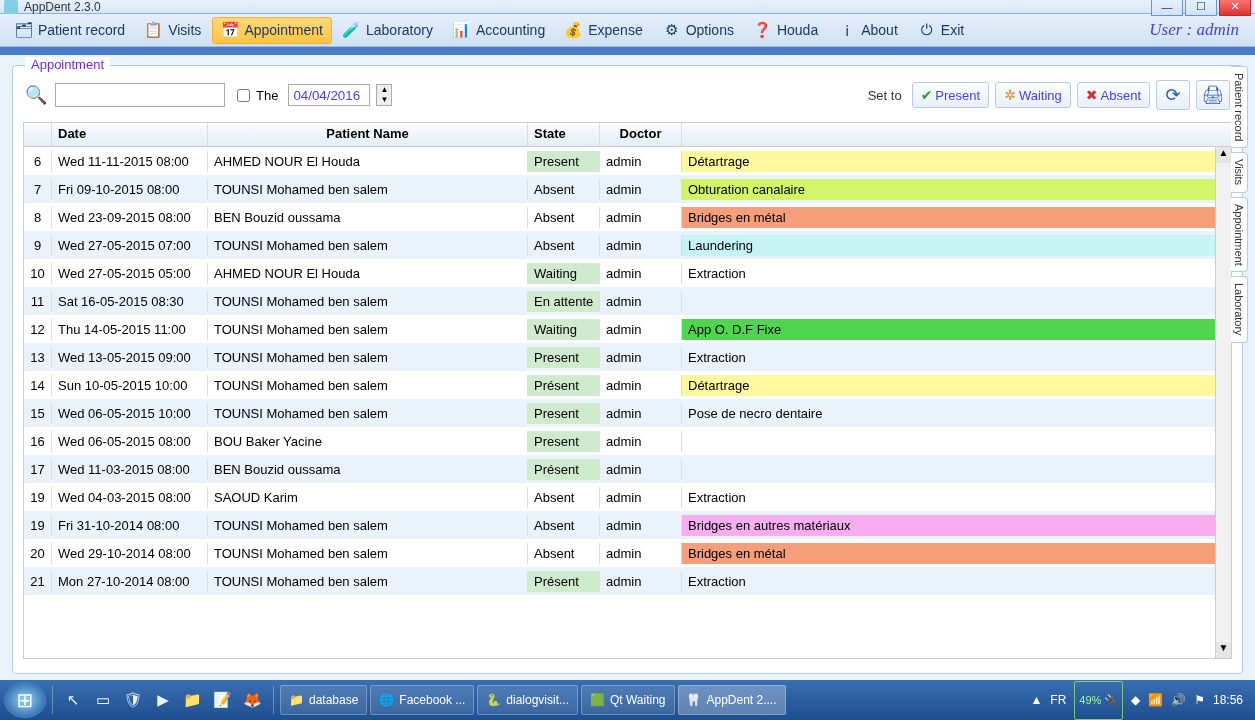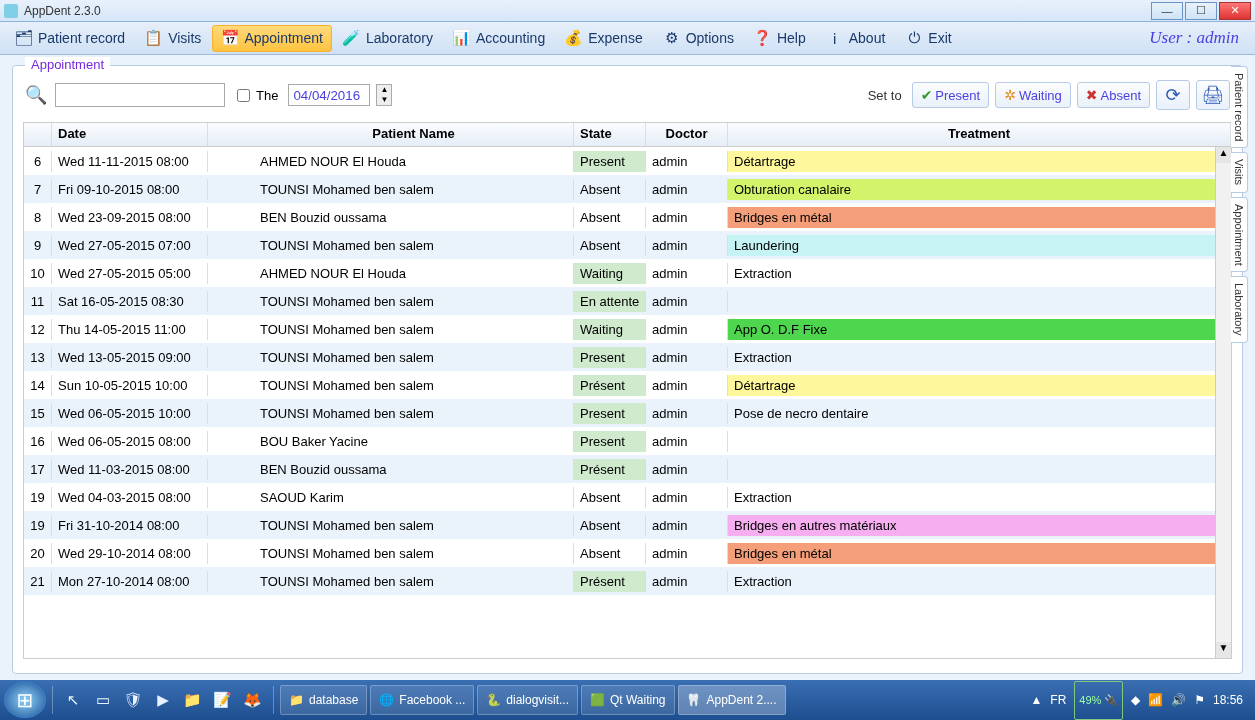--- a/index.html
+++ b/index.html
@@ -1,19 +1,19 @@
 <!DOCTYPE html>
 <html><head>
 <meta charset="utf-8">
 <style>
 * { box-sizing: border-box; margin: 0; padding: 0; }
 body { font-family: "Segoe UI", Tahoma, sans-serif; font-size: 13px; background: #4a7dc8; width: 1255px; height: 720px; overflow: hidden; }
 
 
-.titlebar { height: 22px; background: linear-gradient(#e8f1fb, #d5e6f8); display: flex; align-items: center; padding: 0 4px; color: #333; font-size: 12px; border-bottom: 1px solid #8fb3de; }
+.titlebar { height: 14px; background: linear-gradient(#e8f1fb, #d5e6f8); display: flex; align-items: center; padding: 0 4px; color: #333; font-size: 12px; border-bottom: 1px solid #8fb3de; }
 .titlebar .app-icon { width: 14px; height: 14px; background: #7fcfe6; margin-right: 6px; border-radius: 2px; }
 .titlebar .spacer { flex: 1; }
 .winbtn { width: 32px; height: 18px; margin-left: 2px; display: inline-flex; align-items: center; justify-content: center; border: 1px solid #6a93c6; background: linear-gradient(#e9f2fc,#cfe3f7); font-size: 11px; cursor: pointer; }
 .winbtn.close { background: linear-gradient(#f77,#d33); color:#fff; border-color:#a33;}
 
 
 .toolbar { height: 33px; background: linear-gradient(#e7effa, #cfe1f5); display: flex; align-items: center; padding: 2px 6px; gap: 2px; border-bottom: 1px solid #9fb9db; }
 .tbtn { display: inline-flex; align-items: center; height: 27px; padding: 2px 8px; cursor: pointer; border: 1px solid transparent; border-radius: 3px; font-size: 14px; color: #1a3a6a; gap: 5px; }
 .tbtn.active { border: 1px solid #f7b030; background: linear-gradient(#ffd97a,#ffc341); }
 .tbtn .ic { width: 18px; height: 18px; display:inline-flex; align-items:center; justify-content:center; font-size:15px;}
@@ -41,21 +41,21 @@
 .statebtn{display:inline-flex;align-items:center;gap:3px;height:26px;padding:2px 8px;border:1px solid #b7cbe4;background:linear-gradient(#fcfdfe,#e9f0fa);border-radius:3px;cursor:pointer;color:#4a3fe0;}
 .statebtn .ic{font-size:14px;}
 .iconbtn{width:34px;height:30px;display:inline-flex;align-items:center;justify-content:center;border:1px solid #b7cbe4;background:linear-gradient(#fcfdfe,#e9f0fa);border-radius:3px;cursor:pointer;font-size:18px;color:#2a5ab5;}
 
 
 .grid { position:relative; height: calc(100% - 54px); overflow:hidden; border:1px solid #ccc; }
 .ghead { display:flex; height:24px; background:linear-gradient(#fafcfe,#e6edf7); border-bottom:1px solid #ccc; font-weight:bold;}
 .ghead .cell, .grow .cell { border-right:1px solid #ddd; padding:3px 6px; overflow:hidden; white-space:nowrap; }
 .col-num{width:28px;text-align:center;}
 .col-date{width:156px;}
-.col-name{width:320px;margin-left:46px;}
+.col-name{width:320px;}
 .col-state{width:72px;}
 .col-doc{width:82px;}
 .col-treat{flex:1;}
 .gbody{overflow-y:auto; height:calc(100% - 24px);}
 .grow{display:flex;height:28px;align-items:center;}
 .grow:nth-child(odd){background:#fff;}
 .grow:nth-child(even){background:#eaf2fc;}
 .col-date .d{color:#000000;}
 .scrollbar{position:absolute;right:0;top:24px;bottom:0;width:16px;background:#f1f1f1;border-left:1px solid #ccc;}
 .scroll-up,.scroll-down{height:16px;text-align:center;font-size:10px;background:#e6e6e6;cursor:pointer;}
@@ -114,21 +114,21 @@
     <div class="tbtn">
       <span class="ic">💰</span>
       <span>Expense</span>
     </div>
     <div class="tbtn">
       <span class="ic">⚙</span>
       <span>Options</span>
     </div>
     <div class="tbtn">
       <span class="ic">❓</span>
-      <span>Help</span>
+      <span>Houda</span>
     </div>
     <div class="tbtn">
       <span class="ic">ℹ</span>
       <span>About</span>
     </div>
     <div class="tbtn">
       <span class="ic">⏻</span>
       <span>Exit</span>
     </div>
     <div class="userlabel">User : admin</div>
@@ -170,21 +170,20 @@
         </div>
     </div>
 
     <div class="grid">
       <div class="ghead">
         <div class="cell col-num"></div>
         <div class="cell col-date">Date</div>
         <div class="cell col-name" style="text-align:center">Patient Name</div>
         <div class="cell col-state" style="text-align:left">State</div>
         <div class="cell col-doc" style="text-align:center">Doctor</div>
-        <div class="cell col-treat" style="text-align:center">Treatment</div>
       </div>
       <div class="gbody" id="gbody">
           <div class="grow">
             <div class="cell col-num">6</div>
             <div class="cell col-date"><span class="d">Wed 11-11-2015 08:00</span></div>
             <div class="cell col-name">AHMED NOUR El Houda</div>
             <div class="cell col-state st-Present" style="background:#cfeacc;">Present</div>
             <div class="cell col-doc">admin</div>
             <div class="cell col-treat" style="background:#fef79c;">Détartrage</div>
           </div>

